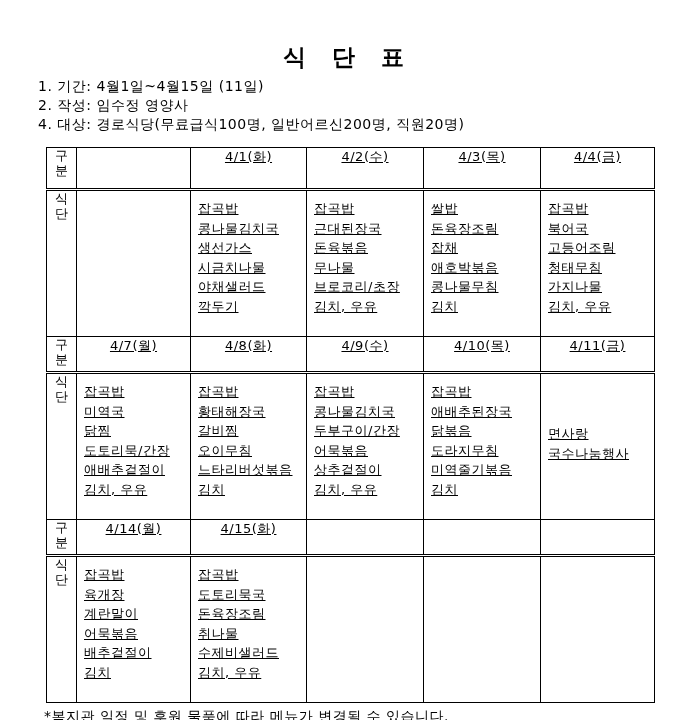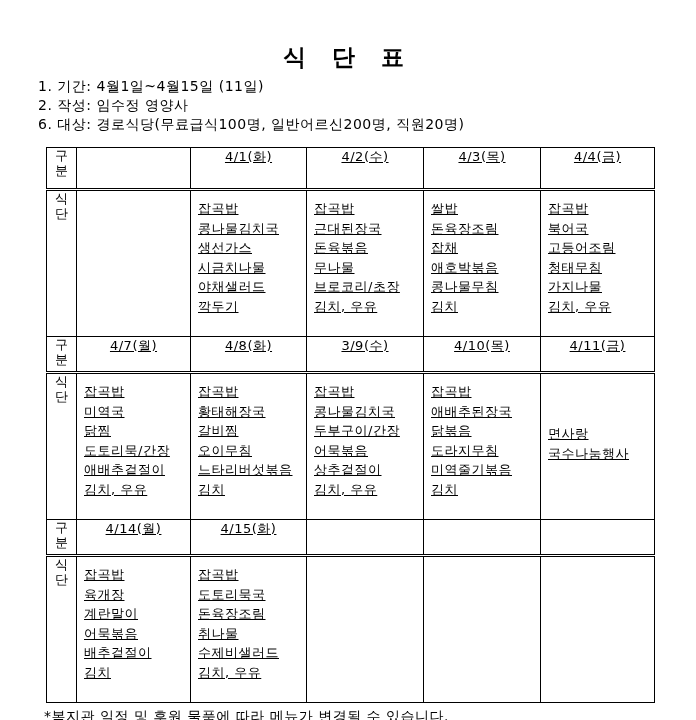--- a/index.html
+++ b/index.html
@@ -89,21 +89,21 @@
 </head>
 <body>
 
 <div class="page">
 
   <div class="doc-title">식 단 표</div>
 
   <div class="info-list">
     <div>1. 기간: 4월1일~4월15일 (11일)</div>
     <div>2. 작성: 임수정 영양사</div>
-    <div>6. 대상: 경로식당(무료급식100명, 일반어르신200명, 직원20명)</div>
+    <div>4. 대상: 경로식당(무료급식100명, 일반어르신200명, 직원20명)</div>
   </div>
 
   <table class="meal-table">
     <colgroup>
       <col style="width:30px">
         <col style="width:114px">
         <col style="width:116px">
       <col style="width:117px">
         <col style="width:117px">
         <col style="width:114px">
@@ -144,21 +144,21 @@
 고등어조림
 청태무침
 가지나물
 김치, 우유</td>
     </tr>
 
     <tr class="hdr">
       <td class="lbl"><span>구분</span></td>
       <td class="date">4/7(월)</td>
       <td class="date">4/8(화)</td>
-      <td class="date">3/9(수)</td>
+      <td class="date">4/9(수)</td>
       <td class="date">4/10(목)</td>
       <td class="date">4/11(금)</td>
     </tr>
     <tr class="meals m2">
       <td class="lbl"><span>식단</span></td>
       <td class="meal">잡곡밥
 미역국
 닭찜
 도토리묵/간장
 애배추겉절이

